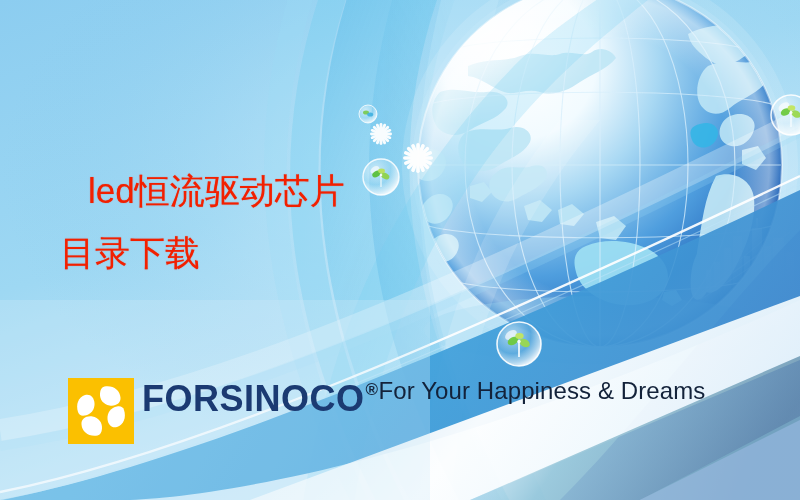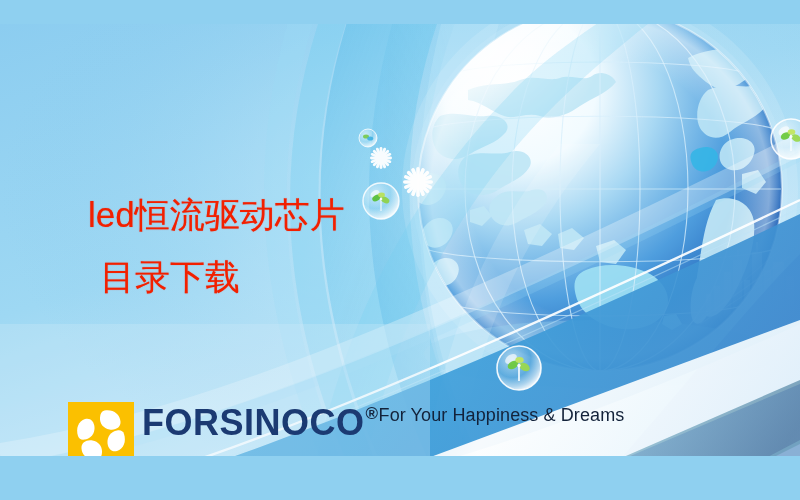--- a/index.html
+++ b/index.html
@@ -3,39 +3,39 @@
 <meta charset="utf-8">
 <title>FORSINOCO LED Banner</title>
 <style>
   html,body{margin:0;padding:0;}
   body{
     width:800px;height:500px;overflow:hidden;
     font-family:"Liberation Sans","DejaVu Sans",sans-serif;
     background:#8fd0f0;
   }
   #stage{
-    position:relative;width:800px;height:432px;overflow:hidden;margin-top:24px;
+    position:relative;width:800px;height:500px;overflow:hidden;
   }
   #stage svg.layer{position:absolute;top:0;left:0;width:800px;height:500px;display:block;}
 
   
   .headline{
     position:absolute;left:0;top:160px;width:420px;
     z-index:40;pointer-events:none;
   }
   .headline .ln{
     color:#f22000;
     font-size:35px;
     line-height:62px;
     font-weight:400;
     white-space:nowrap;
     text-shadow:0 0 1px rgba(242,32,0,.6);
   }
   .headline .ln1{padding-left:88px;}
-  .headline .ln2{padding-left:100px;}
+  .headline .ln2{padding-left:60px;}
 
   
   .logo{
     position:absolute;left:68px;top:378px;z-index:45;
     display:flex;align-items:flex-start;
   }
   .logo-mark{
     width:66px;height:66px;background:#fbc000;
     flex:0 0 auto;position:relative;
   }
@@ -47,21 +47,21 @@
   .brand{
     font-size:36px;line-height:38px;font-weight:bold;
     color:#1b3a72;letter-spacing:.5px;white-space:nowrap;
     display:flex;align-items:flex-start;
   }
   .brand .reg{
     font-size:17px;line-height:17px;color:#16263f;
     margin-left:1px;margin-top:1px;font-weight:bold;
   }
   .tagline{
-    font-size:18px;line-height:20px;color:#13223a;
+    font-size:24px;line-height:20px;color:#13223a;
     white-space:nowrap;margin-top:1px;letter-spacing:.1px;
   }
 </style>
 </head>
 <body>
 
 <div id="stage">
 
   <svg class="layer" viewBox="0 0 800 500" preserveAspectRatio="none">
     <defs>

